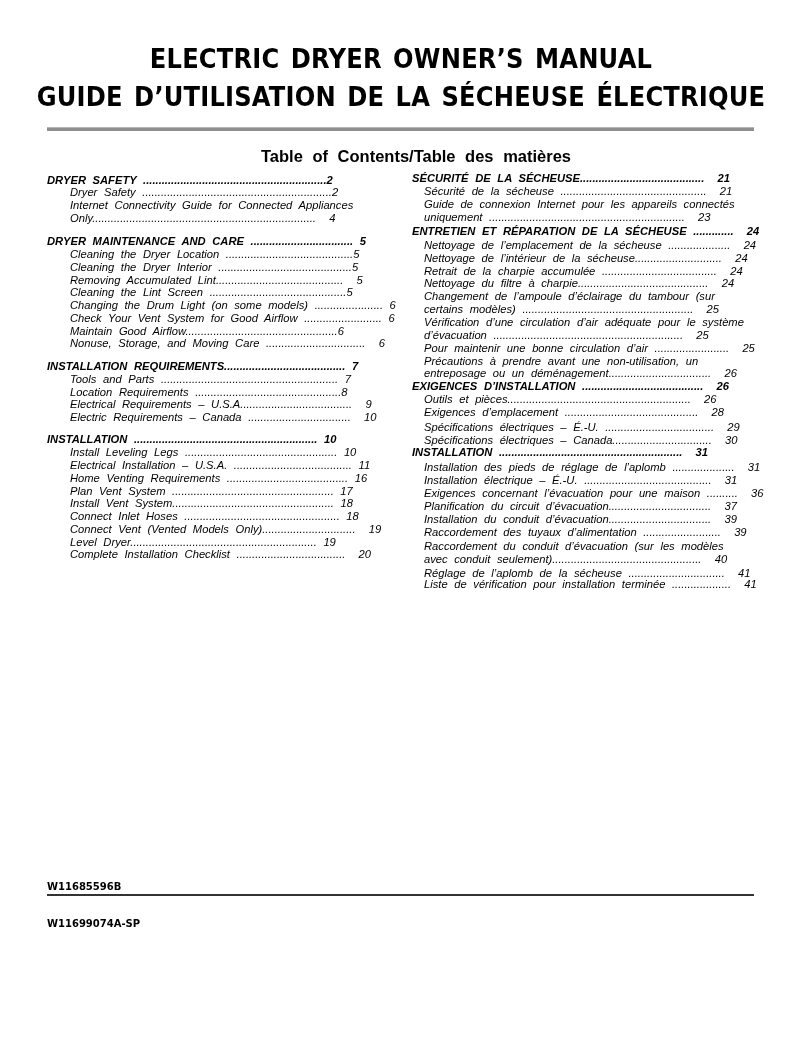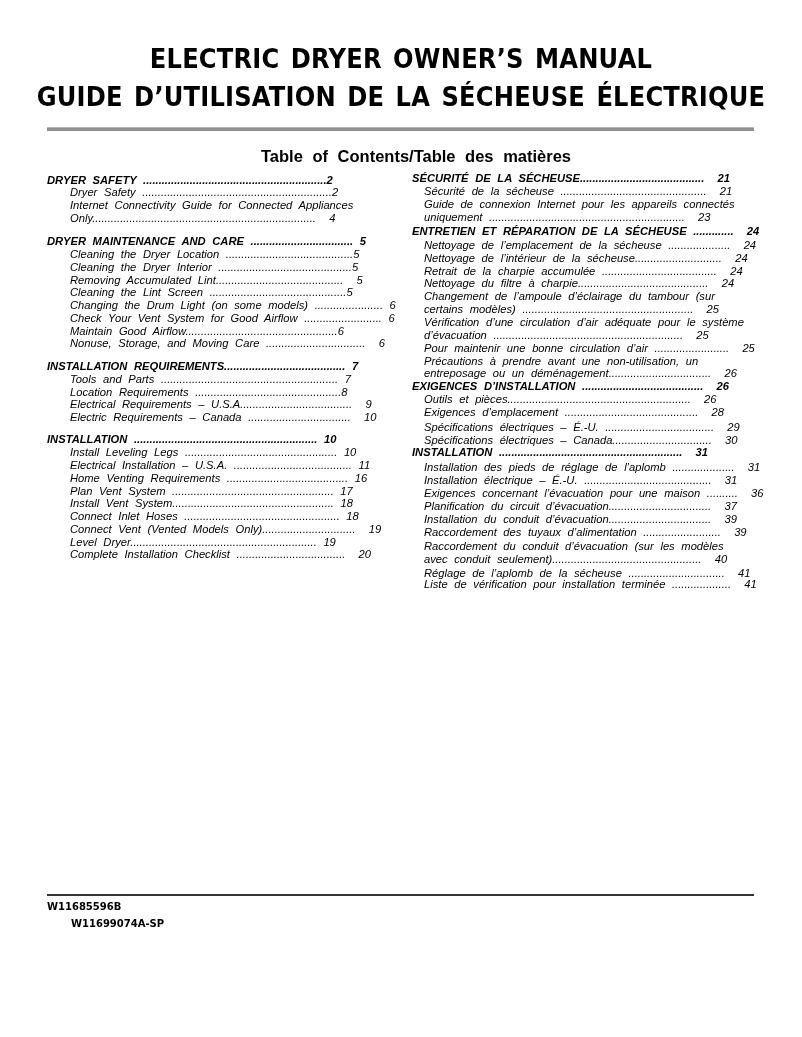--- a/index.html
+++ b/index.html
@@ -30,14 +30,14 @@
 <div class="title t1">ELECTRIC DRYER OWNER’S MANUAL</div>
 <div class="title t2">GUIDE D’UTILISATION DE LA SÉCHEUSE ÉLECTRIQUE</div>
 <div class="rule-gray"></div>
 
 <div class="toc-heading">Table of Contents/Table des matières</div>
 
 <div id="toc-left" class="toc" style="left:0;top:0;"><div class="line sec" style="left: 47px; top: 174px;">DRYER SAFETY ...........................................................2</div><div class="line sub" style="left: 70px; top: 186px;">Dryer Safety .............................................................2</div><div class="line sub" style="left: 70px; top: 199px;">Internet Connectivity Guide for Connected Appliances</div><div class="line sub" style="left: 70px; top: 212px;">Only........................................................................  4</div><div class="line sec" style="left: 47px; top: 235px;">DRYER MAINTENANCE AND CARE ................................. 5</div><div class="line sub" style="left: 70px; top: 248px;">Cleaning the Dryer Location .........................................5</div><div class="line sub" style="left: 70px; top: 261px;">Cleaning the Dryer Interior ...........................................5</div><div class="line sub" style="left: 70px; top: 274px;">Removing Accumulated Lint.........................................  5</div><div class="line sub" style="left: 70px; top: 286px;">Cleaning the Lint Screen ............................................5</div><div class="line sub" style="left: 70px; top: 299px;">Changing the Drum Light (on some models) ...................... 6</div><div class="line sub" style="left: 70px; top: 312px;">Check Your Vent System for Good Airflow ......................... 6</div><div class="line sub" style="left: 70px; top: 325px;">Maintain Good Airflow.................................................6</div><div class="line sub" style="left: 70px; top: 337px;">Nonuse, Storage, and Moving Care ................................  6</div><div class="line sec" style="left: 47px; top: 360px;">INSTALLATION REQUIREMENTS....................................... 7</div><div class="line sub" style="left: 70px; top: 373px;">Tools and Parts ......................................................... 7</div><div class="line sub" style="left: 70px; top: 386px;">Location Requirements ...............................................8</div><div class="line sub" style="left: 70px; top: 398px;">Electrical Requirements – U.S.A....................................  9</div><div class="line sub" style="left: 70px; top: 411px;">Electric Requirements – Canada .................................  10</div><div class="line sec" style="left: 47px; top: 433px;">INSTALLATION ........................................................... 10</div><div class="line sub" style="left: 70px; top: 446px;">Install Leveling Legs ................................................. 10</div><div class="line sub" style="left: 70px; top: 459px;">Electrical Installation – U.S.A. ...................................... 11</div><div class="line sub" style="left: 70px; top: 472px;">Home Venting Requirements ....................................... 16</div><div class="line sub" style="left: 70px; top: 485px;">Plan Vent System .................................................... 17</div><div class="line sub" style="left: 70px; top: 497px;">Install Vent System.................................................... 18</div><div class="line sub" style="left: 70px; top: 510px;">Connect Inlet Hoses .................................................. 18</div><div class="line sub" style="left: 70px; top: 523px;">Connect Vent (Vented Models Only)..............................  19</div><div class="line sub" style="left: 70px; top: 536px;">Level Dryer............................................................ 19</div><div class="line sub" style="left: 70px; top: 548px;">Complete Installation Checklist ...................................  20</div></div>
 <div id="toc-right" class="toc" style="left:0;top:0;"><div class="line sec" style="left: 412px; top: 172px;">SÉCURITÉ DE LA SÉCHEUSE........................................  21</div><div class="line sub" style="left: 424px; top: 185px;">Sécurité de la sécheuse ...............................................  21</div><div class="line sub" style="left: 424px; top: 198px;">Guide de connexion Internet pour les appareils connectés</div><div class="line sub" style="left: 424px; top: 211px;">uniquement ...............................................................  23</div><div class="line sec" style="left: 412px; top: 225px;">ENTRETIEN ET RÉPARATION DE LA SÉCHEUSE .............  24</div><div class="line sub" style="left: 424px; top: 239px;">Nettoyage de l’emplacement de la sécheuse ....................  24</div><div class="line sub" style="left: 424px; top: 252px;">Nettoyage de l’intérieur de la sécheuse............................  24</div><div class="line sub" style="left: 424px; top: 265px;">Retrait de la charpie accumulée .....................................  24</div><div class="line sub" style="left: 424px; top: 277px;">Nettoyage du filtre à charpie..........................................  24</div><div class="line sub" style="left: 424px; top: 290px;">Changement de l’ampoule d’éclairage du tambour (sur</div><div class="line sub" style="left: 424px; top: 303px;">certains modèles) .......................................................  25</div><div class="line sub" style="left: 424px; top: 316px;">Vérification d’une circulation d’air adéquate pour le système</div><div class="line sub" style="left: 424px; top: 329px;">d’évacuation .............................................................  25</div><div class="line sub" style="left: 424px; top: 342px;">Pour maintenir une bonne circulation d’air ........................  25</div><div class="line sub" style="left: 424px; top: 355px;">Précautions à prendre avant une non-utilisation, un</div><div class="line sub" style="left: 424px; top: 367px;">entreposage ou un déménagement.................................  26</div><div class="line sec" style="left: 412px; top: 380px;">EXIGENCES D’INSTALLATION .......................................  26</div><div class="line sub" style="left: 424px; top: 393px;">Outils et pièces...........................................................  26</div><div class="line sub" style="left: 424px; top: 406px;">Exigences d’emplacement ...........................................  28</div><div class="line sub" style="left: 424px; top: 421px;">Spécifications électriques – É.-U. ...................................  29</div><div class="line sub" style="left: 424px; top: 434px;">Spécifications électriques – Canada................................  30</div><div class="line sec" style="left: 412px; top: 446px;">INSTALLATION ...........................................................  31</div><div class="line sub" style="left: 424px; top: 461px;">Installation des pieds de réglage de l’aplomb ....................  31</div><div class="line sub" style="left: 424px; top: 474px;">Installation électrique – É.-U. .........................................  31</div><div class="line sub" style="left: 424px; top: 487px;">Exigences concernant l’évacuation pour une maison ..........  36</div><div class="line sub" style="left: 424px; top: 500px;">Planification du circuit d’évacuation.................................  37</div><div class="line sub" style="left: 424px; top: 513px;">Installation du conduit d’évacuation.................................  39</div><div class="line sub" style="left: 424px; top: 526px;">Raccordement des tuyaux d’alimentation .........................  39</div><div class="line sub" style="left: 424px; top: 540px;">Raccordement du conduit d’évacuation (sur les modèles</div><div class="line sub" style="left: 424px; top: 553px;">avec conduit seulement)................................................  40</div><div class="line sub" style="left: 424px; top: 567px;">Réglage de l’aplomb de la sécheuse ...............................  41</div><div class="line sub" style="left: 424px; top: 578px;">Liste de vérification pour installation terminée ...................  41</div></div>
 
 <div class="footer-rule"></div>
-<div class="code" style="top:901px;">W11685596B</div>
-<div class="code" style="top:918px;margin-left:24px;">W11699074A-SP</div>
+<div class="code" style="top:881px;">W11685596B</div>
+<div class="code" style="top:918px;">W11699074A-SP</div>
 
 </body></html>

